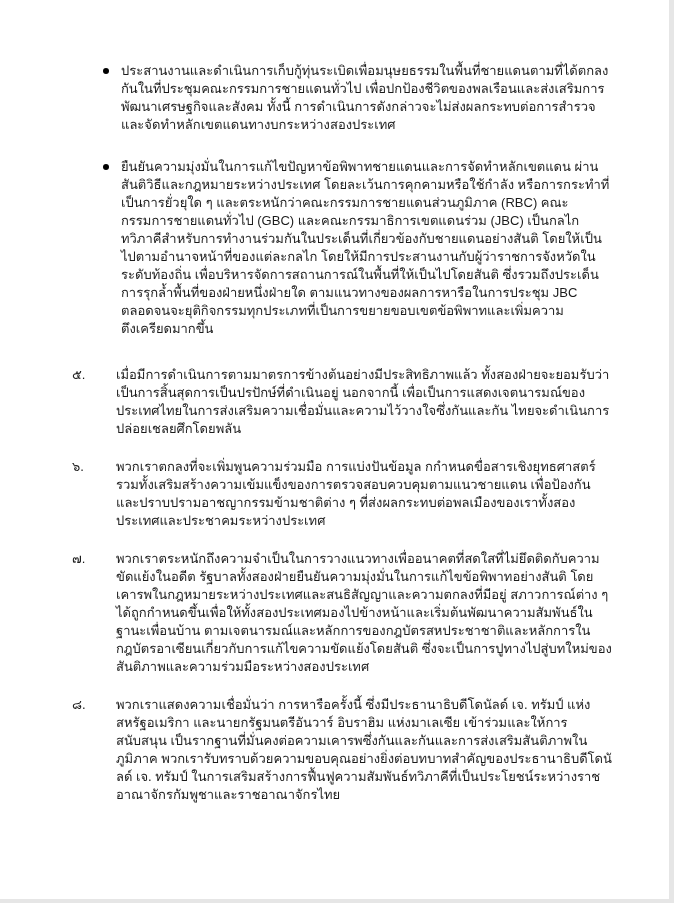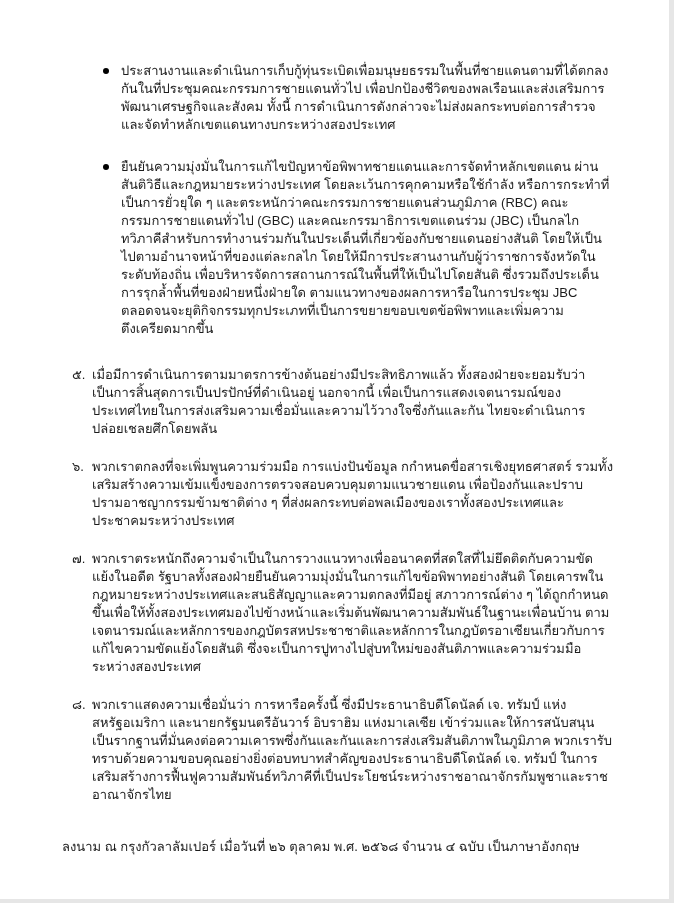--- a/index.html
+++ b/index.html
@@ -48,21 +48,21 @@
     border-radius: 50%;
     background: #000;
   }
   .bullet .btext { flex: 1; }
   
   .numitem {
     display: flex;
     margin: 0 0 20px 10px;
   }
   .numitem .num { flex: 0 0 20px; }
-  .numitem .ntext { flex: 1; }
+  .numitem .ntext { flex: 1; margin-left: 24px; }
   
   .signing {
     margin: 34px 0 0 0;
   }
 </style>
 </head>
 <body>
 
 <div class="page">
   <div class="content">
@@ -90,16 +90,15 @@
       <div class="numitem">
         <span class="num">๗.</span>
         <span class="ntext">พวกเราตระหนักถึงความจำเป็นในการวางแนวทางเพื่ออนาคตที่สดใสที่ไม่ยึดติดกับความขัดแย้งในอดีต รัฐบาลทั้งสองฝ่ายยืนยันความมุ่งมั่นในการแก้ไขข้อพิพาทอย่างสันติ โดยเคารพในกฎหมายระหว่างประเทศและสนธิสัญญาและความตกลงที่มีอยู่ สภาวการณ์ต่าง ๆ ได้ถูกกำหนดขึ้นเพื่อให้ทั้งสองประเทศมองไปข้างหน้าและเริ่มต้นพัฒนาความสัมพันธ์ในฐานะเพื่อนบ้าน ตามเจตนารมณ์และหลักการของกฎบัตรสหประชาชาติและหลักการในกฎบัตรอาเซียนเกี่ยวกับการแก้ไขความขัดแย้งโดยสันติ ซึ่งจะเป็นการปูทางไปสู่บทใหม่ของสันติภาพและความร่วมมือระหว่างสองประเทศ</span>
       </div>
       <div class="numitem">
         <span class="num">๘.</span>
         <span class="ntext">พวกเราแสดงความเชื่อมั่นว่า การหารือครั้งนี้ ซึ่งมีประธานาธิบดีโดนัลด์ เจ. ทรัมป์ แห่งสหรัฐอเมริกา และนายกรัฐมนตรีอันวาร์ อิบราฮิม แห่งมาเลเซีย เข้าร่วมและให้การสนับสนุน เป็นรากฐานที่มั่นคงต่อความเคารพซึ่งกันและกันและการส่งเสริมสันติภาพในภูมิภาค พวกเรารับทราบด้วยความขอบคุณอย่างยิ่งต่อบทบาทสำคัญของประธานาธิบดีโดนัลด์ เจ. ทรัมป์ ในการเสริมสร้างการฟื้นฟูความสัมพันธ์ทวิภาคีที่เป็นประโยชน์ระหว่างราชอาณาจักรกัมพูชาและราชอาณาจักรไทย</span>
       </div>
     </div>
 
-    <p class="signing">ลงนาม ณ กรุงกัวลาลัมเปอร์ เมื่อวันที่ ๒๖ ตุลาคม พ.ศ. ๒๕๖๘ จำนวน ๔ ฉบับ เป็นภาษาอังกฤษ</p>
 
   </div>
 </div>
 
 </body></html>

